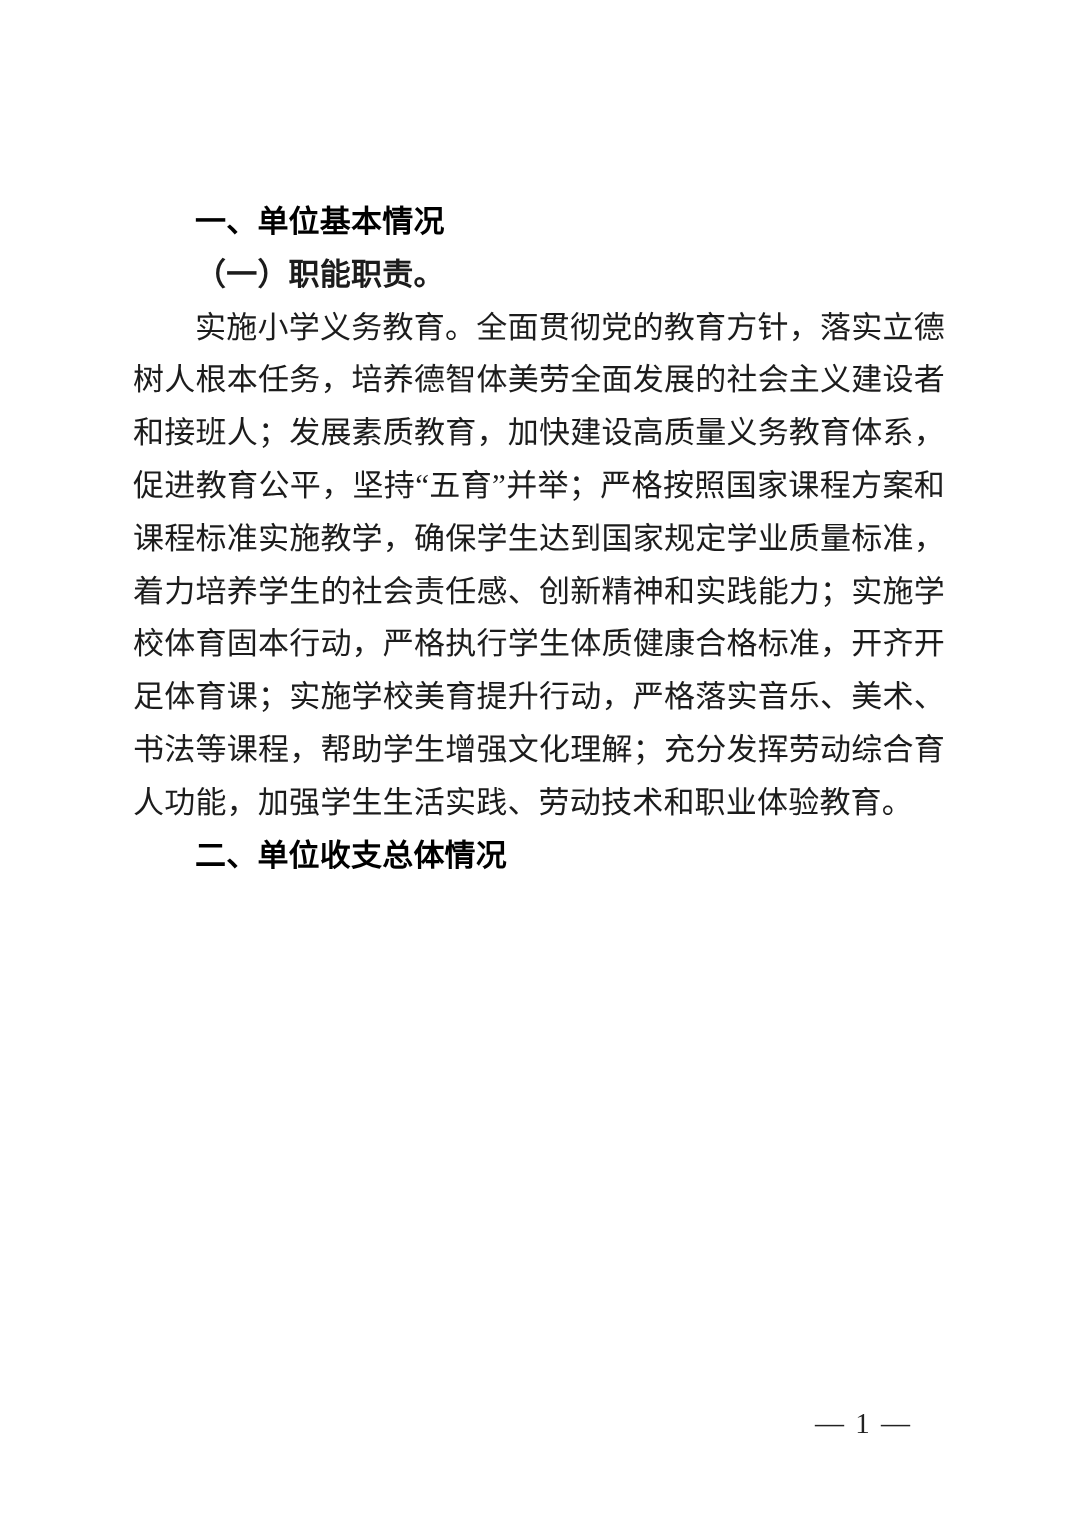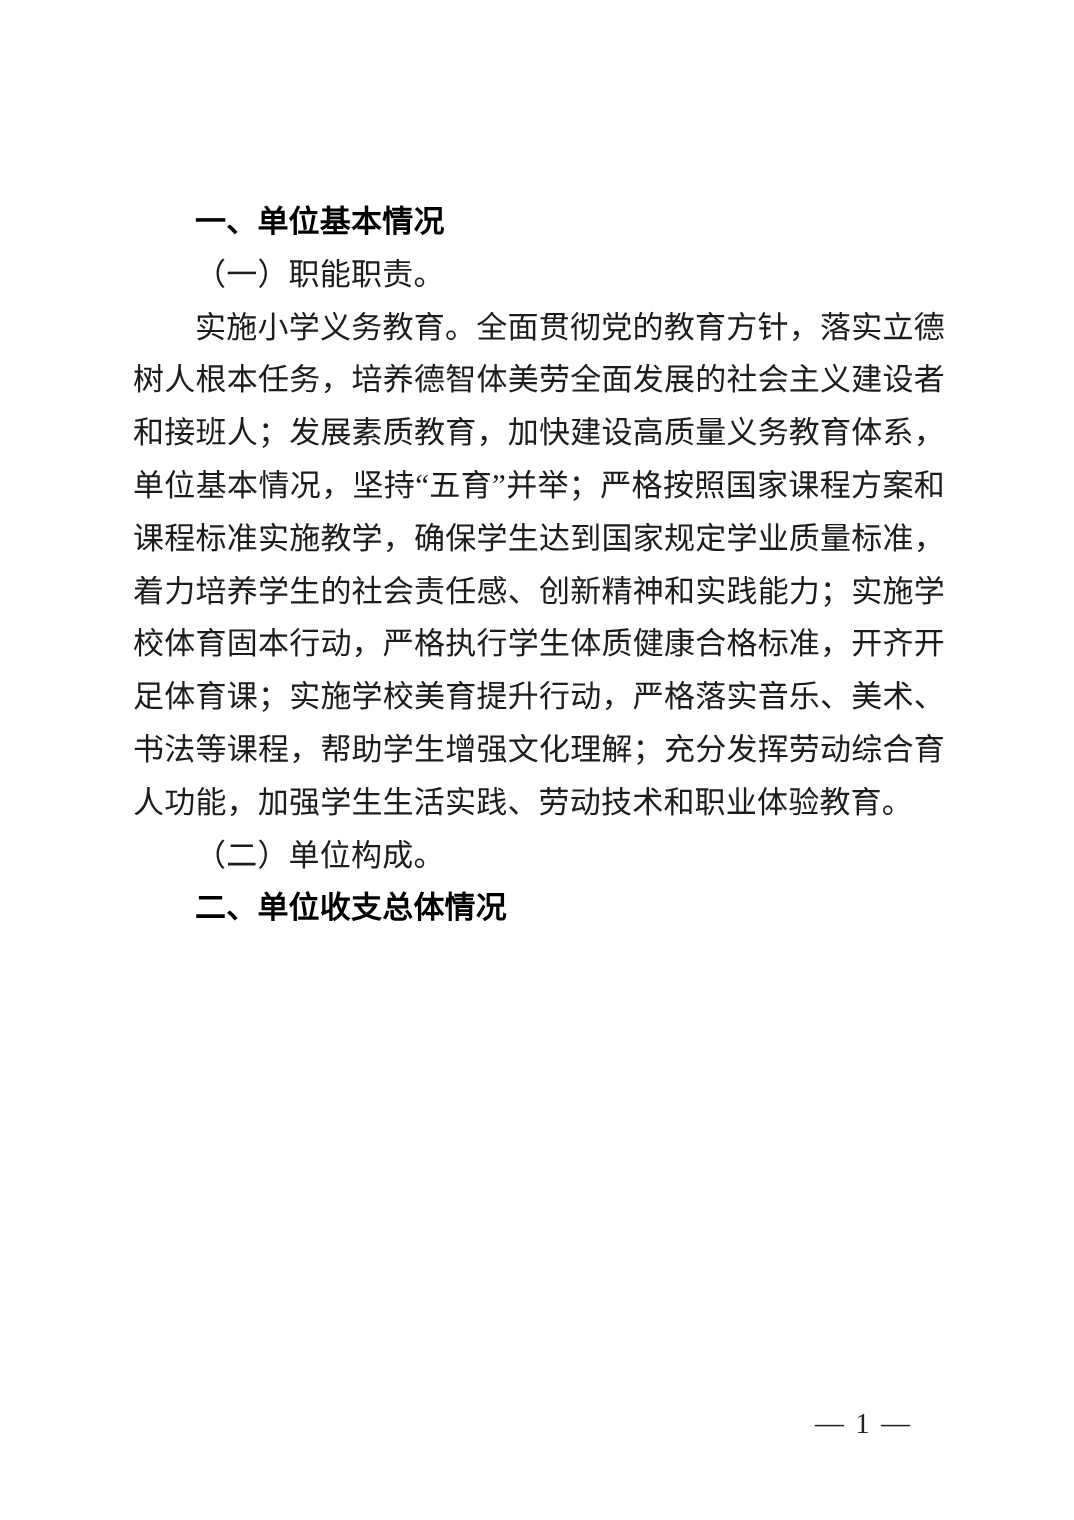--- a/index.html
+++ b/index.html
@@ -33,37 +33,37 @@
     word-break: break-all;
   }
   .doc-body p.heading {
     font-family: "Liberation Sans", "DejaVu Sans", sans-serif;
     font-weight: bold;
     color: #000000;
     text-align: left;
   }
   .doc-body p.subheading {
     text-align: left;
+    font-weight: bold;
   }
   .page-number {
     position: absolute;
     top: 1406px;
     right: 162px;
     font-size: 29px;
     line-height: 34px;
     letter-spacing: 2px;
     color: #222222;
     font-family: "Liberation Serif", "DejaVu Serif", serif;
   }
 </style>
 </head>
 <body>
 
 <div class="page">
   <div class="doc-body">
       <p class="heading">一、单位基本情况</p>
       <p class="subheading">（一）职能职责。</p>
-      <p class="paragraph">实施小学义务教育。全面贯彻党的教育方针，落实立德树人根本任务，培养德智体美劳全面发展的社会主义建设者和接班人；发展素质教育，加快建设高质量义务教育体系，单位基本情况，坚持“五育”并举；严格按照国家课程方案和课程标准实施教学，确保学生达到国家规定学业质量标准，着力培养学生的社会责任感、创新精神和实践能力；实施学校体育固本行动，严格执行学生体质健康合格标准，开齐开足体育课；实施学校美育提升行动，严格落实音乐、美术、书法等课程，帮助学生增强文化理解；充分发挥劳动综合育人功能，加强学生生活实践、劳动技术和职业体验教育。</p>
-      <p class="subheading">（二）单位构成。</p>
+      <p class="paragraph">实施小学义务教育。全面贯彻党的教育方针，落实立德树人根本任务，培养德智体美劳全面发展的社会主义建设者和接班人；发展素质教育，加快建设高质量义务教育体系，促进教育公平，坚持“五育”并举；严格按照国家课程方案和课程标准实施教学，确保学生达到国家规定学业质量标准，着力培养学生的社会责任感、创新精神和实践能力；实施学校体育固本行动，严格执行学生体质健康合格标准，开齐开足体育课；实施学校美育提升行动，严格落实音乐、美术、书法等课程，帮助学生增强文化理解；充分发挥劳动综合育人功能，加强学生生活实践、劳动技术和职业体验教育。</p>
       <p class="heading">二、单位收支总体情况</p>
     </div>
   <div class="page-number">— 1 —</div>
 </div>
 
 </body></html>

